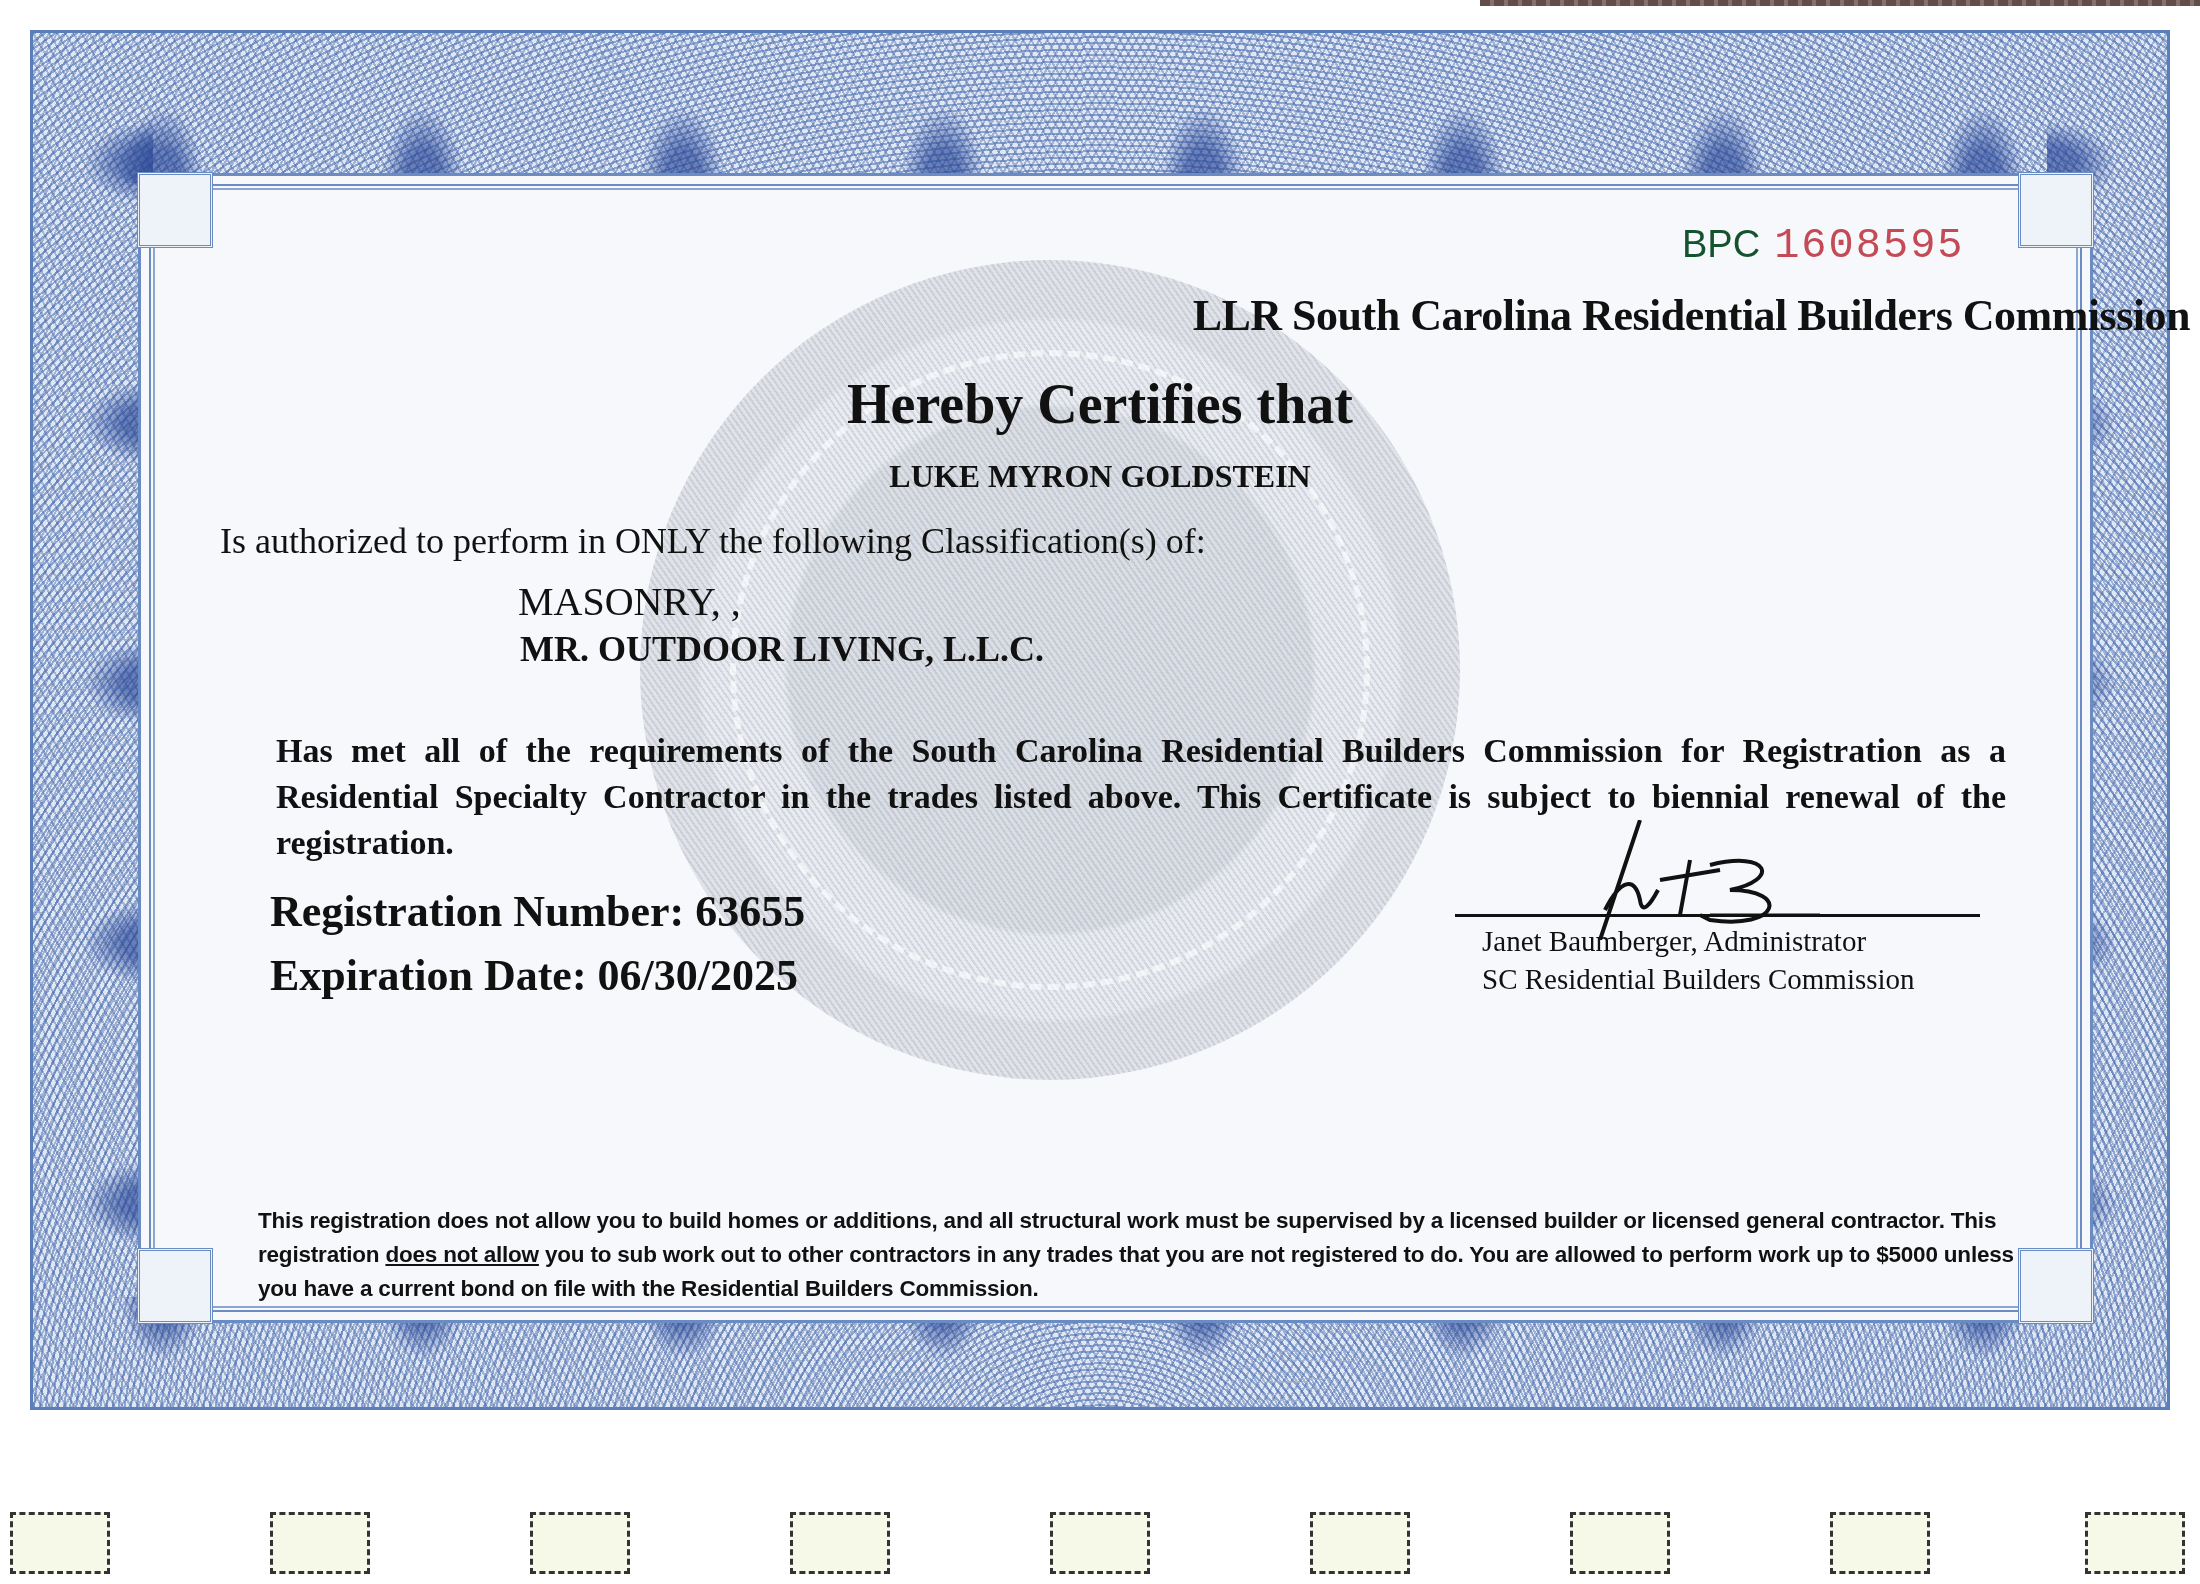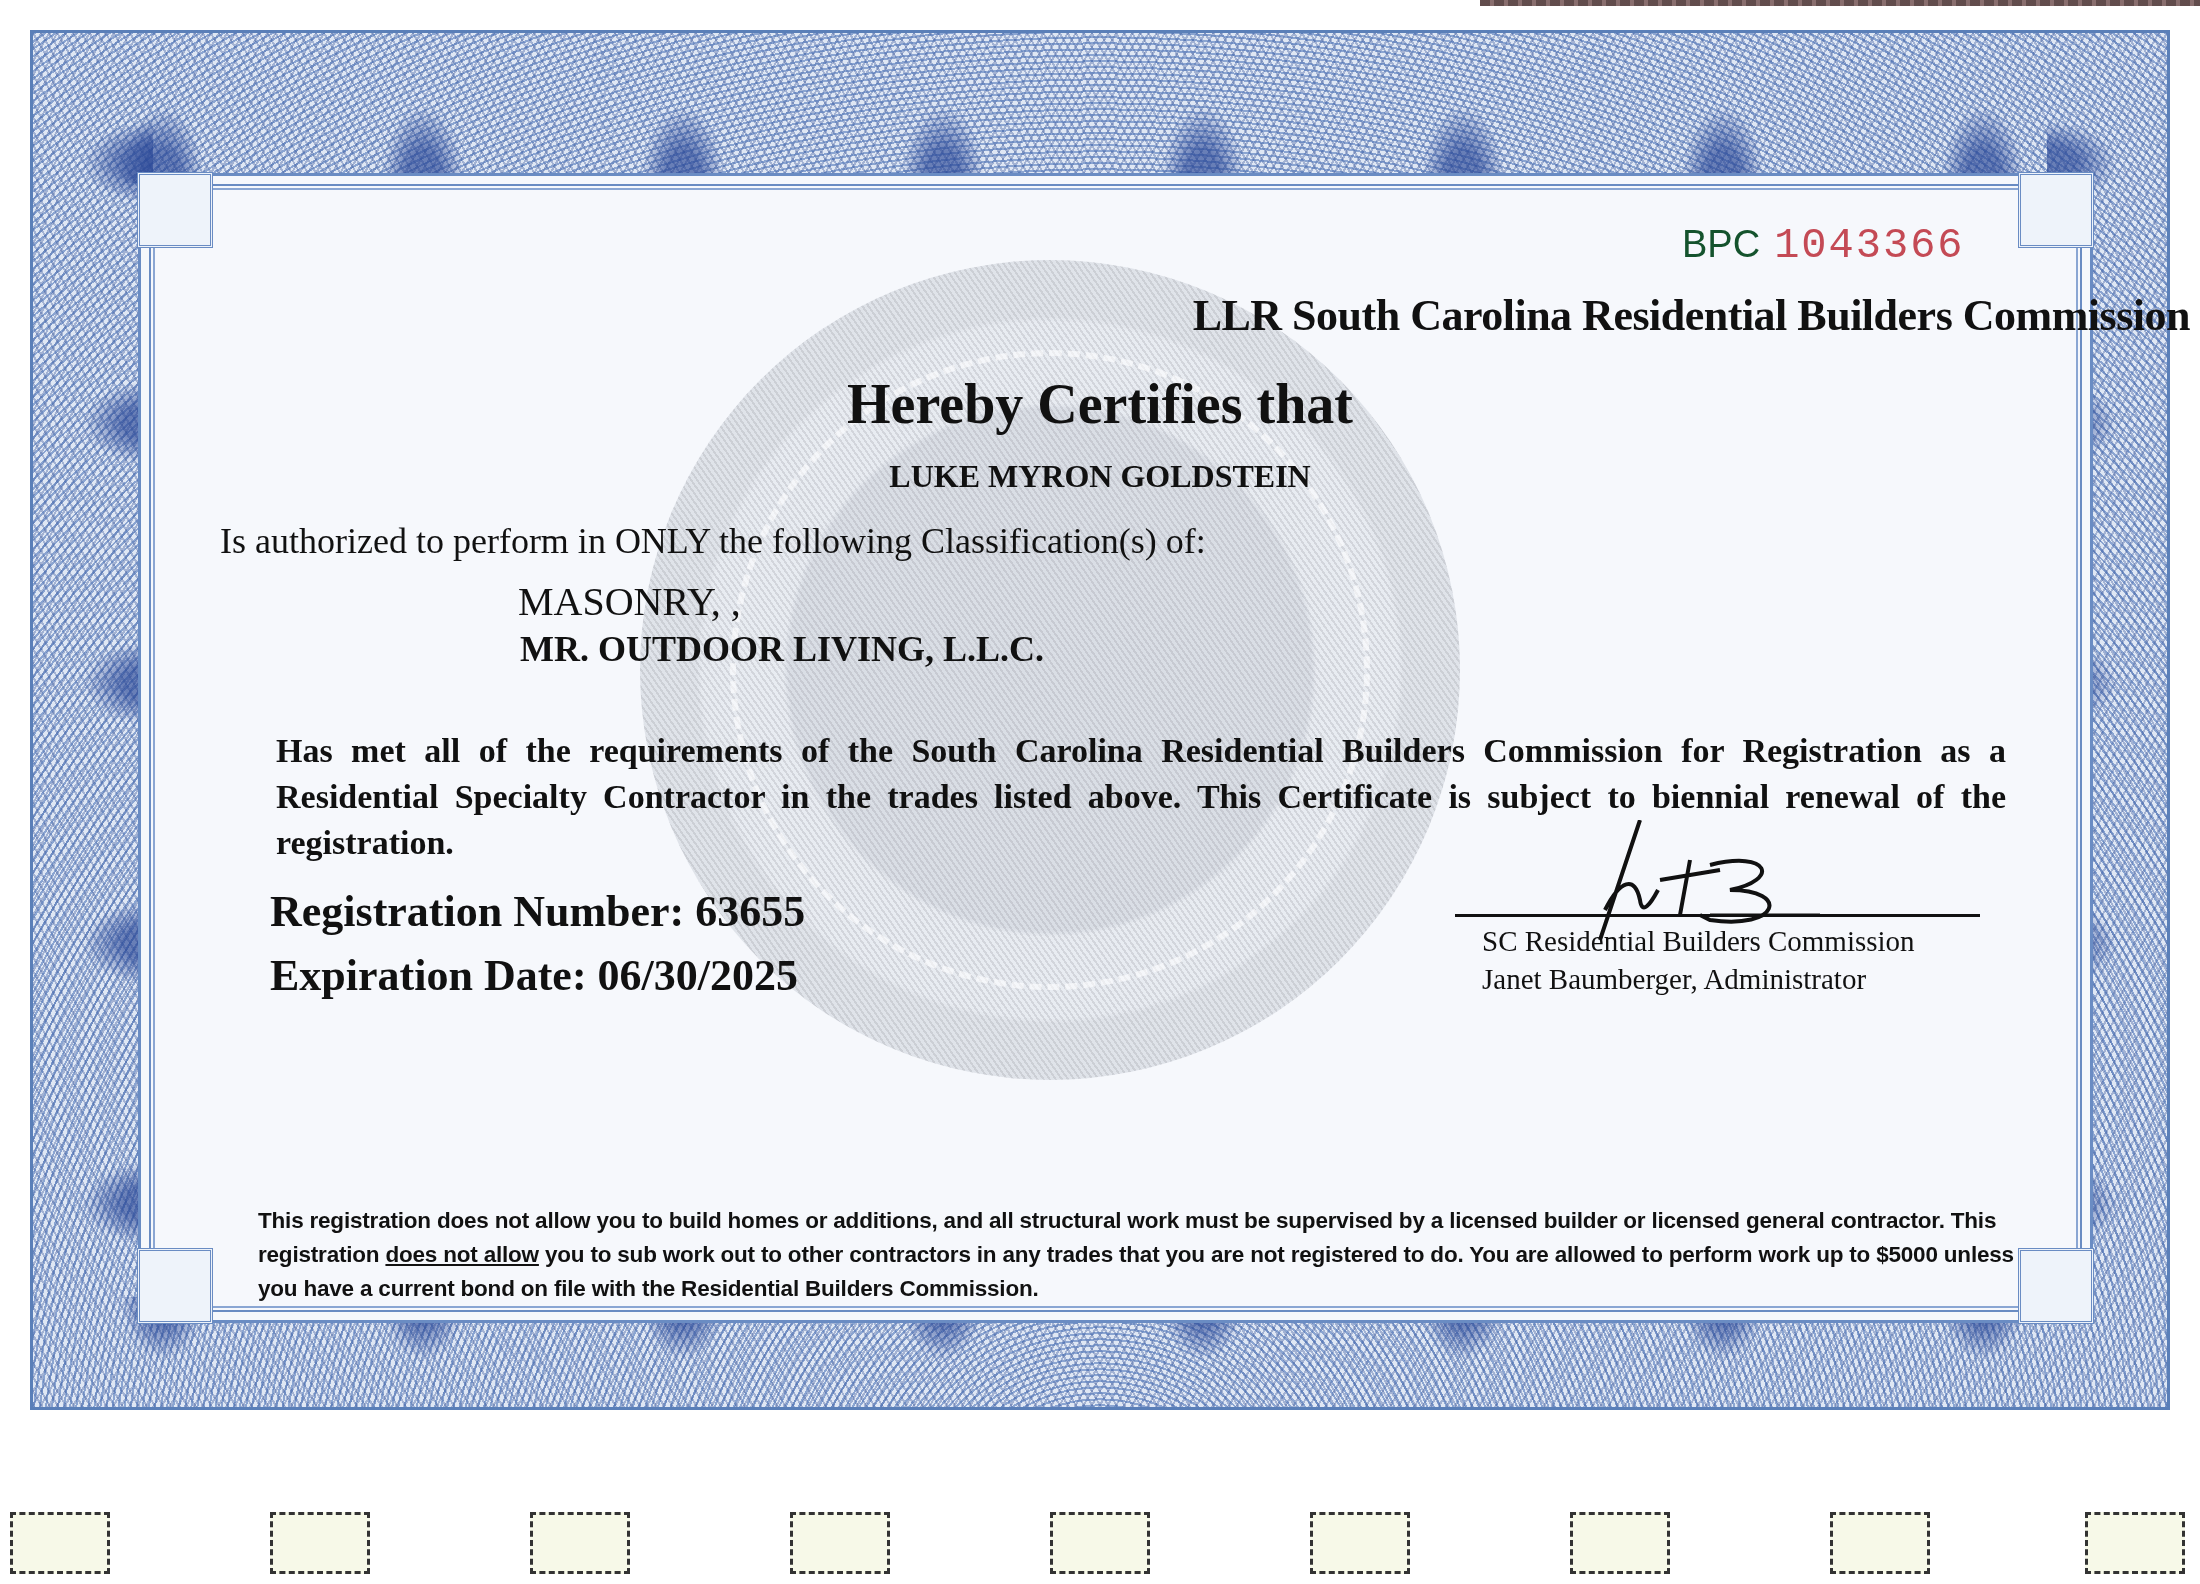--- a/index.html
+++ b/index.html
@@ -146,21 +146,21 @@
     <div class="corner tl"></div>
     <div class="corner tr"></div>
     <div class="corner bl"></div>
     <div class="corner br"></div>
   </div>
 </div>
 
 <div class="seal"></div>
 
 <div class="serial">
-  <span class="prefix">BPC</span><span class="num">1043366</span>
+  <span class="prefix">BPC</span><span class="num">1608595</span>
 </div>
 
 <div class="title">LLR South Carolina Residential Builders Commission</div>
 <div class="subtitle">Hereby Certifies that</div>
 <div class="name">LUKE MYRON GOLDSTEIN</div>
 <div class="authorized">Is authorized to perform in ONLY the following Classification(s) of:</div>
 <div class="classification">MASONRY, ,</div>
 <div class="business">MR. OUTDOOR LIVING, L.L.C.</div>
 
 <div class="body-text">Has met all of the requirements of the South Carolina Residential Builders Commission for Registration as a Residential Specialty Contractor in the trades listed above.  This Certificate is subject to biennial renewal of the registration.</div>
@@ -173,22 +173,22 @@
   <span>Expiration Date:</span>
   <span>06/30/2025</span>
 </div>
 
 <svg class="signature" viewBox="0 0 260 120">
   <path d="M60 0 L20 120 M25 90 C40 60 55 55 60 80 C62 95 70 85 78 70 M80 60 L140 50 M110 40 L100 95 M130 45 C190 30 200 60 150 70 C210 70 200 110 130 100 L120 95" fill="none" stroke="#111" stroke-width="4"></path>
   <path d="M130 95 L240 95" stroke="#111" stroke-width="3"></path>
 </svg>
 <div class="sig-line"></div>
 <div class="signer">
+  <div>Janet Baumberger, Administrator</div>
   <div>SC Residential  Builders Commission</div>
-  <div>Janet Baumberger, Administrator</div>
 </div>
 
 <div class="notice"><span>This registration does not allow you to build homes or additions, and all structural work must be supervised by a licensed builder or licensed general contractor.  This registration </span><u>does not allow</u><span> you to sub work out to other contractors in any trades that you are not registered to do.  You are allowed to perform work up to $5000 unless you have a current bond on file with the Residential Builders Commission.</span></div>
 
 <div class="perf-row">
   <div class="perf" style="left:10px"></div>
   <div class="perf" style="left:270px"></div>
   <div class="perf" style="left:530px"></div>
   <div class="perf" style="left:790px"></div>
   <div class="perf" style="left:1050px"></div>

